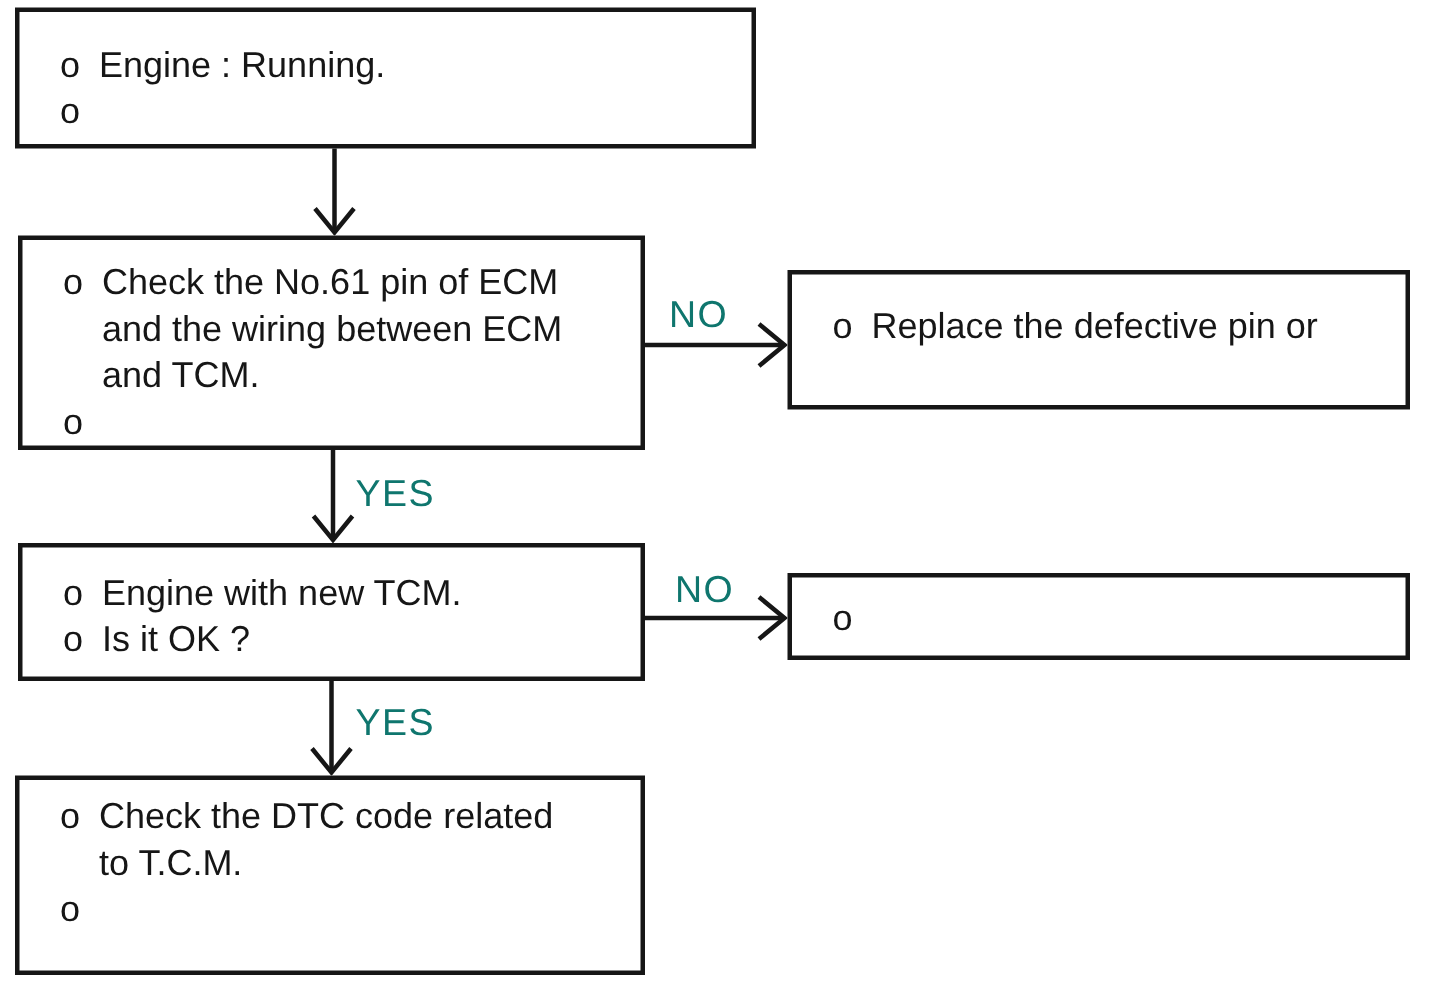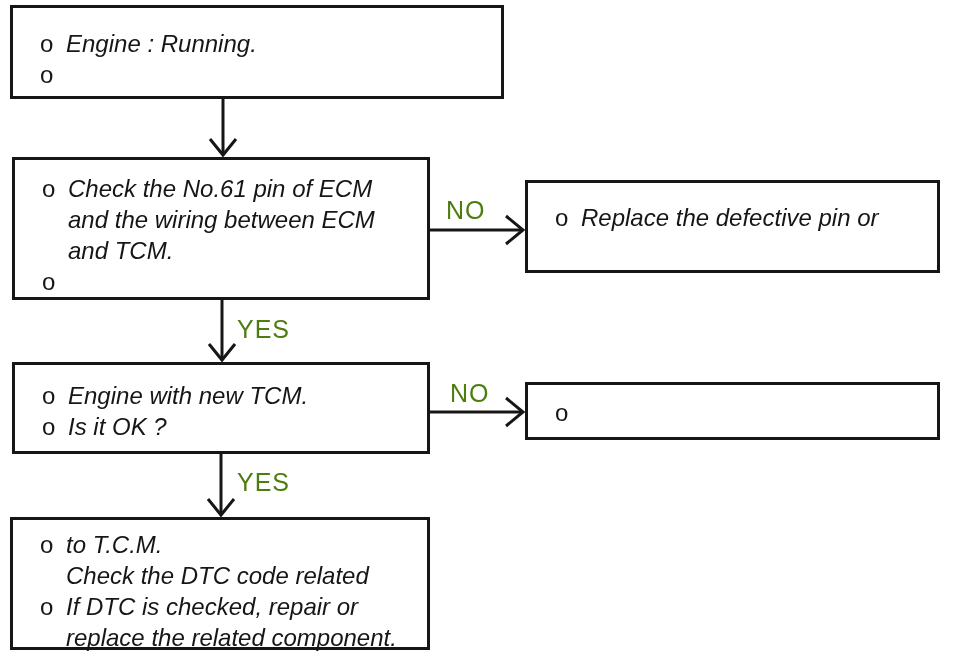--- a/index.html
+++ b/index.html
@@ -28,27 +28,26 @@
     display: flex;
     align-items: flex-start;
   }
   .bullet {
     flex: 0 0 53px;
     box-sizing: border-box;
     padding-left: 27px;
   }
   .lines {
     flex: 1 1 auto;
-    font-style: italic;
   }
   .branch-label {
     position: absolute;
     font-size: 25px;
     line-height: 25px;
-    color: #4d7c0f;
+    color: #0f766e;
     letter-spacing: 1px;
   }
   .connector-layer {
     position: absolute;
     left: 0;
     top: 0;
     width: 960px;
     height: 658px;
     pointer-events: none;
   }
@@ -153,26 +152,22 @@
   <div class="flow-box box-replace-tcm">
     <div class="item">
       <span class="bullet">o</span>
     </div>
   </div>
 
   <div class="flow-box box-check-dtc">
     <div class="item">
       <span class="bullet">o</span>
       <div class="lines">
+        <div>Check the DTC code related</div>
         <div>to T.C.M.</div>
-        <div>Check the DTC code related</div>
       </div>
     </div>
     <div class="item">
       <span class="bullet">o</span>
-      <div class="lines">
-        <div>If DTC is checked, repair or</div>
-        <div>replace the related component.</div>
-      </div>
     </div>
   </div>
 
 </div>
 
 </body></html>

